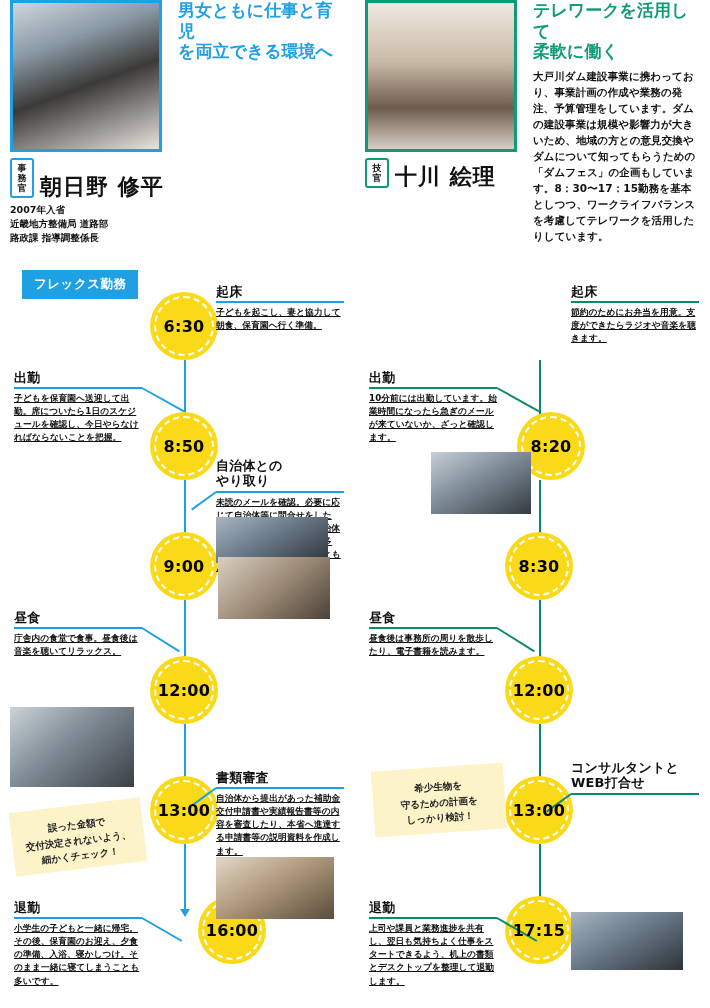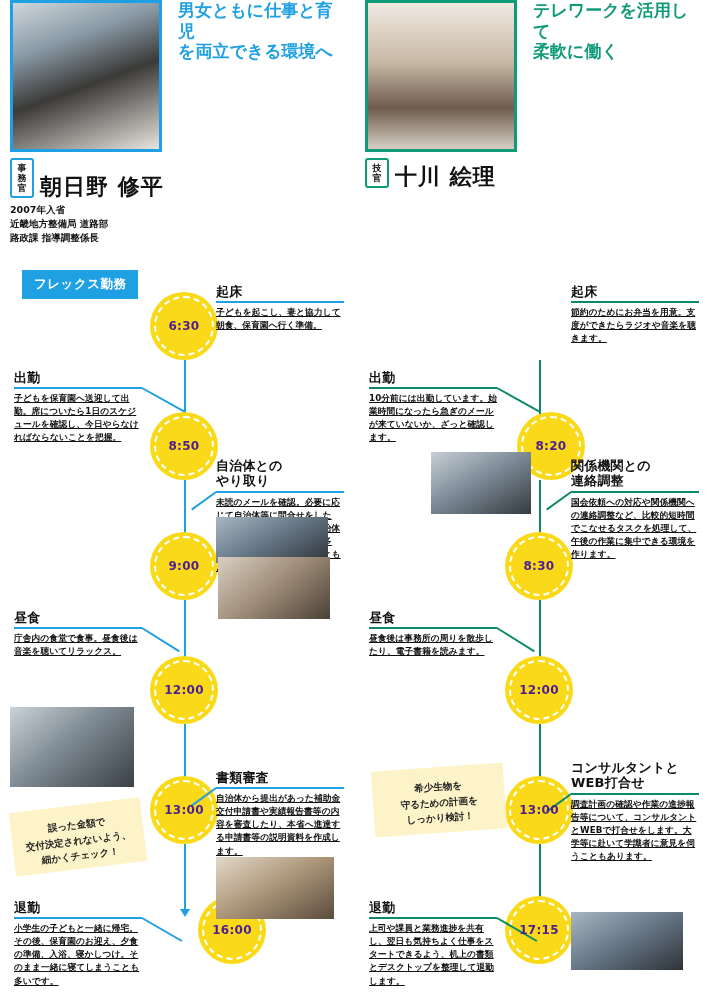--- a/index.html
+++ b/index.html
@@ -49,21 +49,21 @@
   .flex-tag{
     position:absolute;left:22px;top:8px;
     background:#1ea0e2;color:#fff;font-size:12.5px;font-weight:bold;
     padding:6px 12px 6px 12px;letter-spacing:0.5px;
   }
 
   .node{position:absolute;}
   .circle{
     width:68px;height:68px;border-radius:50%;
     background:#fada18;display:flex;align-items:center;justify-content:center;
-    font-size:12px;font-weight:bold;color:#4c1d95;letter-spacing:0.3px;
+    font-size:16px;font-weight:bold;color:#000000;letter-spacing:0.3px;
     position:relative;
   }
   .circle::before{
     content:"";position:absolute;inset:4px;border-radius:50%;
     border:2px dashed #ffffff;
   }
   .circle span{position:relative;z-index:2;}
 
   .connector{position:absolute;width:2px;background:#1ea0e2;}
   .tl.green .connector{background:#0b8a6a;}
@@ -139,20 +139,21 @@
           <div class="photo ph-b"></div>
           <div class="name-row">
             <div class="rank-badge">
               <span>技</span><br><span>官</span>
             </div>
             <div class="person-name">十川 絵理</div>
           </div>
         </div>
         <div class="text-col">
           <div class="lead">テレワークを活用して<br>柔軟に働く</div>
+          <div class="body-text">大戸川ダム建設事業に携わっており、事業計画の作成や業務の発注、予算管理をしています。ダムの建設事業は規模や影響力が大きいため、地域の方との意見交換やダムについて知ってもらうための「ダムフェス」の企画もしています。8：30〜17：15勤務を基本としつつ、ワークライフバランスを考慮してテレワークを活用したりしています。</div>
         </div>
       </div>
     </div>
   </div>
 
   <div class="timelines">
 
     <div class="tl blue">
       <div class="flex-tag">フレックス勤務</div>
 
@@ -308,42 +309,34 @@
       </div>
 
       <div class="block" style="left:14px;top:108px;">
         <h4>出勤</h4>
         <div class="rule">
             <span class="leg" style="width:48px;left:128px;top:0;transform:rotate(29deg);"></span>
           </div>
         <p>10分前には出勤しています。始業時間になったら急ぎのメールが来ていないか、ざっと確認します。</p>
       </div>
 
-      <div class="block" style="left:216px;top:196px;">
-        <h4>関係機関との<br>連絡調整</h4>
-        <div class="rule">
-            <span class="leg" style="width:30px;left:-30px;top:0;transform:rotate(-36deg);transform-origin:right center;"></span>
-          </div>
-        <p>国会依頼への対応や関係機関への連絡調整など、比較的短時間でこなせるタスクを処理して、午後の作業に集中できる環境を作ります。</p>
-      </div>
 
       <div class="block" style="left:14px;top:348px;">
         <h4>昼食</h4>
         <div class="rule">
             <span class="leg" style="width:44px;left:128px;top:0;transform:rotate(32deg);"></span>
           </div>
         <p>昼食後は事務所の周りを散歩したり、電子書籍を読みます。</p>
       </div>
 
       <div class="block" style="left:216px;top:498px;">
         <h4>コンサルタントと<br>WEB打合せ</h4>
         <div class="rule">
             <span class="leg" style="width:30px;left:-30px;top:0;transform:rotate(-36deg);transform-origin:right center;"></span>
           </div>
-        <p>調査計画の確認や作業の進捗報告等について、コンサルタントとWEBで打合せをします。大学等に赴いて学識者に意見を伺うこともあります。</p>
       </div>
 
       <div class="block" style="left:14px;top:638px;">
         <h4>退勤</h4>
         <div class="rule">
             <span class="leg" style="width:46px;left:128px;top:0;transform:rotate(30deg);"></span>
           </div>
         <p>上司や課員と業務進捗を共有し、翌日も気持ちよく仕事をスタートできるよう、机上の書類とデスクトップを整理して退勤します。</p>
       </div>
 

